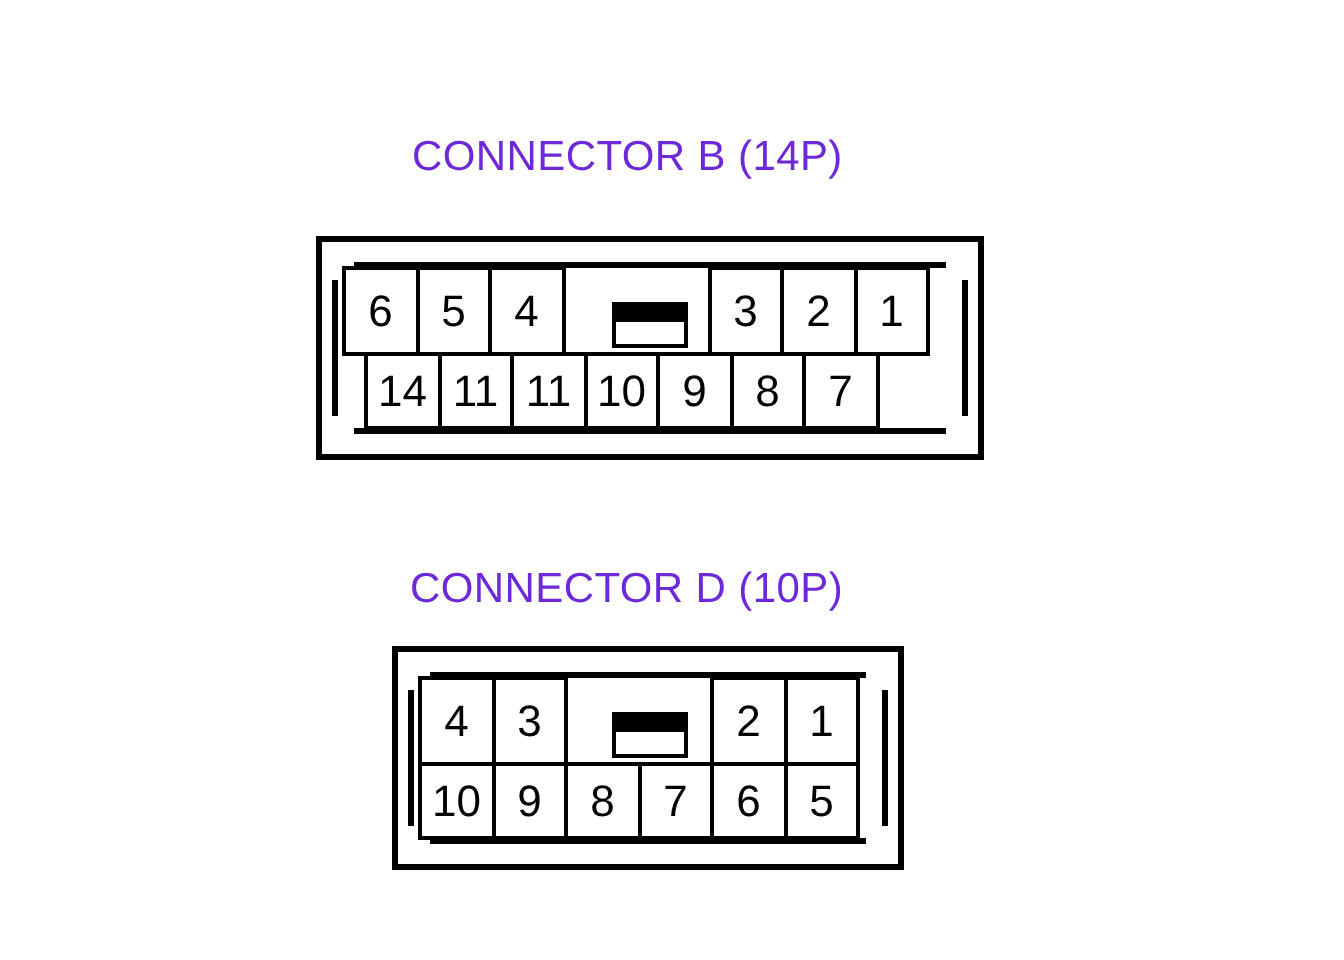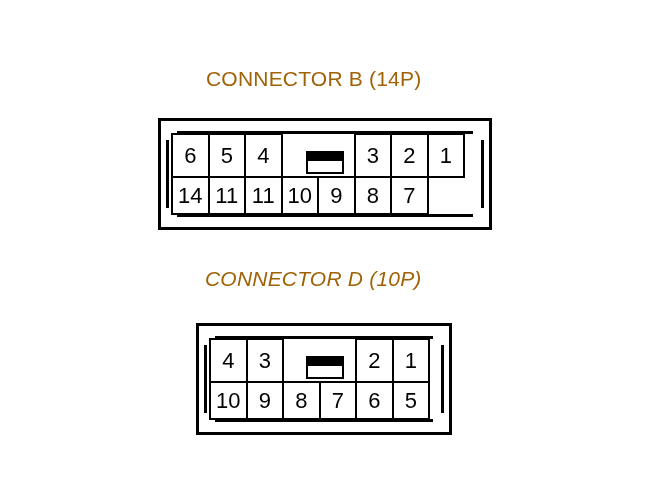--- a/index.html
+++ b/index.html
@@ -21,24 +21,24 @@
     inset: 0;
   }
 
   
   .connector-title {
     position: absolute;
     font-size: 21px;
     font-weight: 400;
     letter-spacing: 0.2px;
     white-space: nowrap;
-    color: #a16207;
+    color: #6d28d9;
   }
   #title-b { left: 206px; top: 67px; }
-  #title-d { left: 205px; top: 267px; font-style: italic; }
+  #title-d { left: 205px; top: 283px; }
 
   
   .connector-block {
     position: absolute;
   }
 
   .housing-outer {
     position: absolute;
     inset: 0;
     border: 3px solid #000000;
@@ -114,21 +114,21 @@
   }
   #connector-b .housing-lip {
     left: 8px; top: 13px; right: 8px; bottom: 13px;
   }
   #connector-b .lip-notch.nw { left: 5px;  top: 10px;  width: 14px; height: 12px; }
   #connector-b .lip-notch.ne { right: 5px; top: 10px;  width: 14px; height: 12px; }
   #connector-b .lip-notch.sw { left: 5px;  bottom: 10px; width: 14px; height: 12px; }
   #connector-b .lip-notch.se { right: 5px; bottom: 10px; width: 14px; height: 12px; }
 
   #connector-b .pin-row.top    { left: 13px; top: 15px;  width: 308px; height: 45px; }
-  #connector-b .pin-row.bottom { left: 13px; top: 58px;  width: 308px; height: 39px; }
+  #connector-b .pin-row.bottom { left: 24px; top: 58px;  width: 308px; height: 39px; }
   #connector-b .pin-row.top .pin-cell    { width: 38.5px; }
   #connector-b .pin-row.bottom .pin-cell { width: 38.5px; }
 
   #connector-b .tab-wrap { left: 146px; top: 33px; width: 42px; height: 26px; }
   #connector-b .tab-bar   { left: 2px; top: 0;  width: 38px; height: 11px; }
   #connector-b .tab-skirt { left: 2px; top: 10px; width: 38px; height: 13px; }
 
   
   #connector-d {
     left: 196px;

